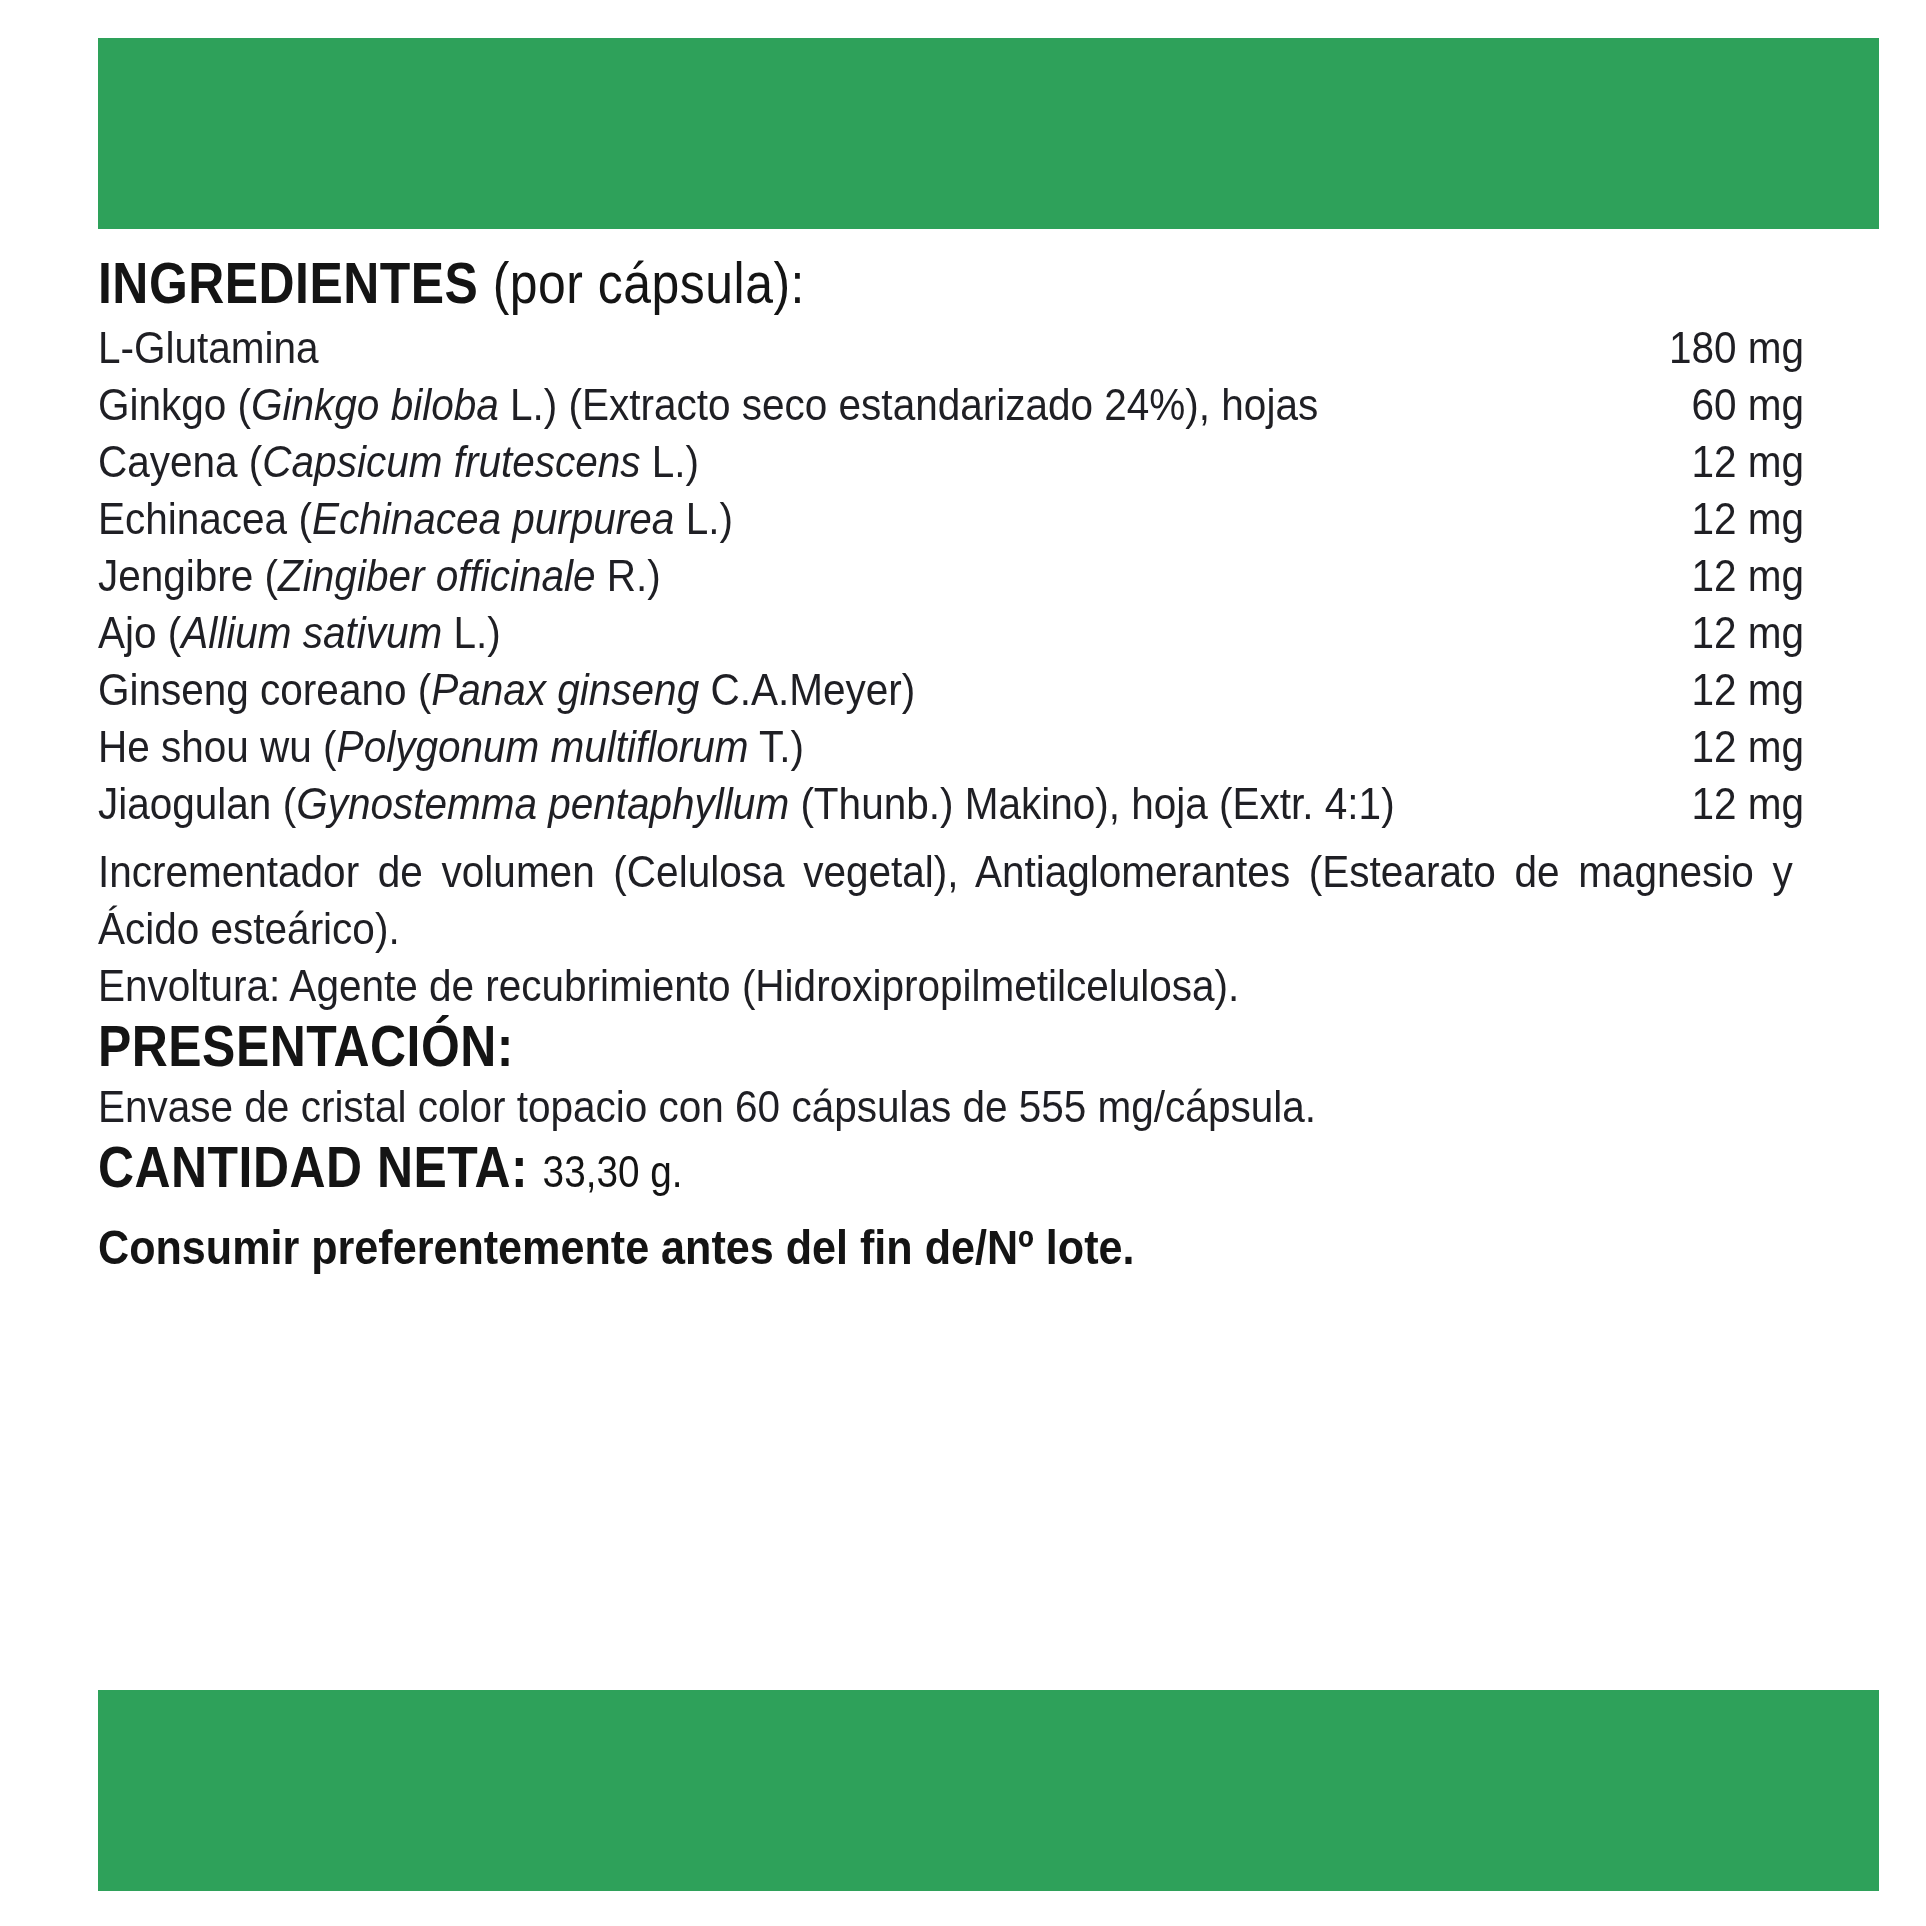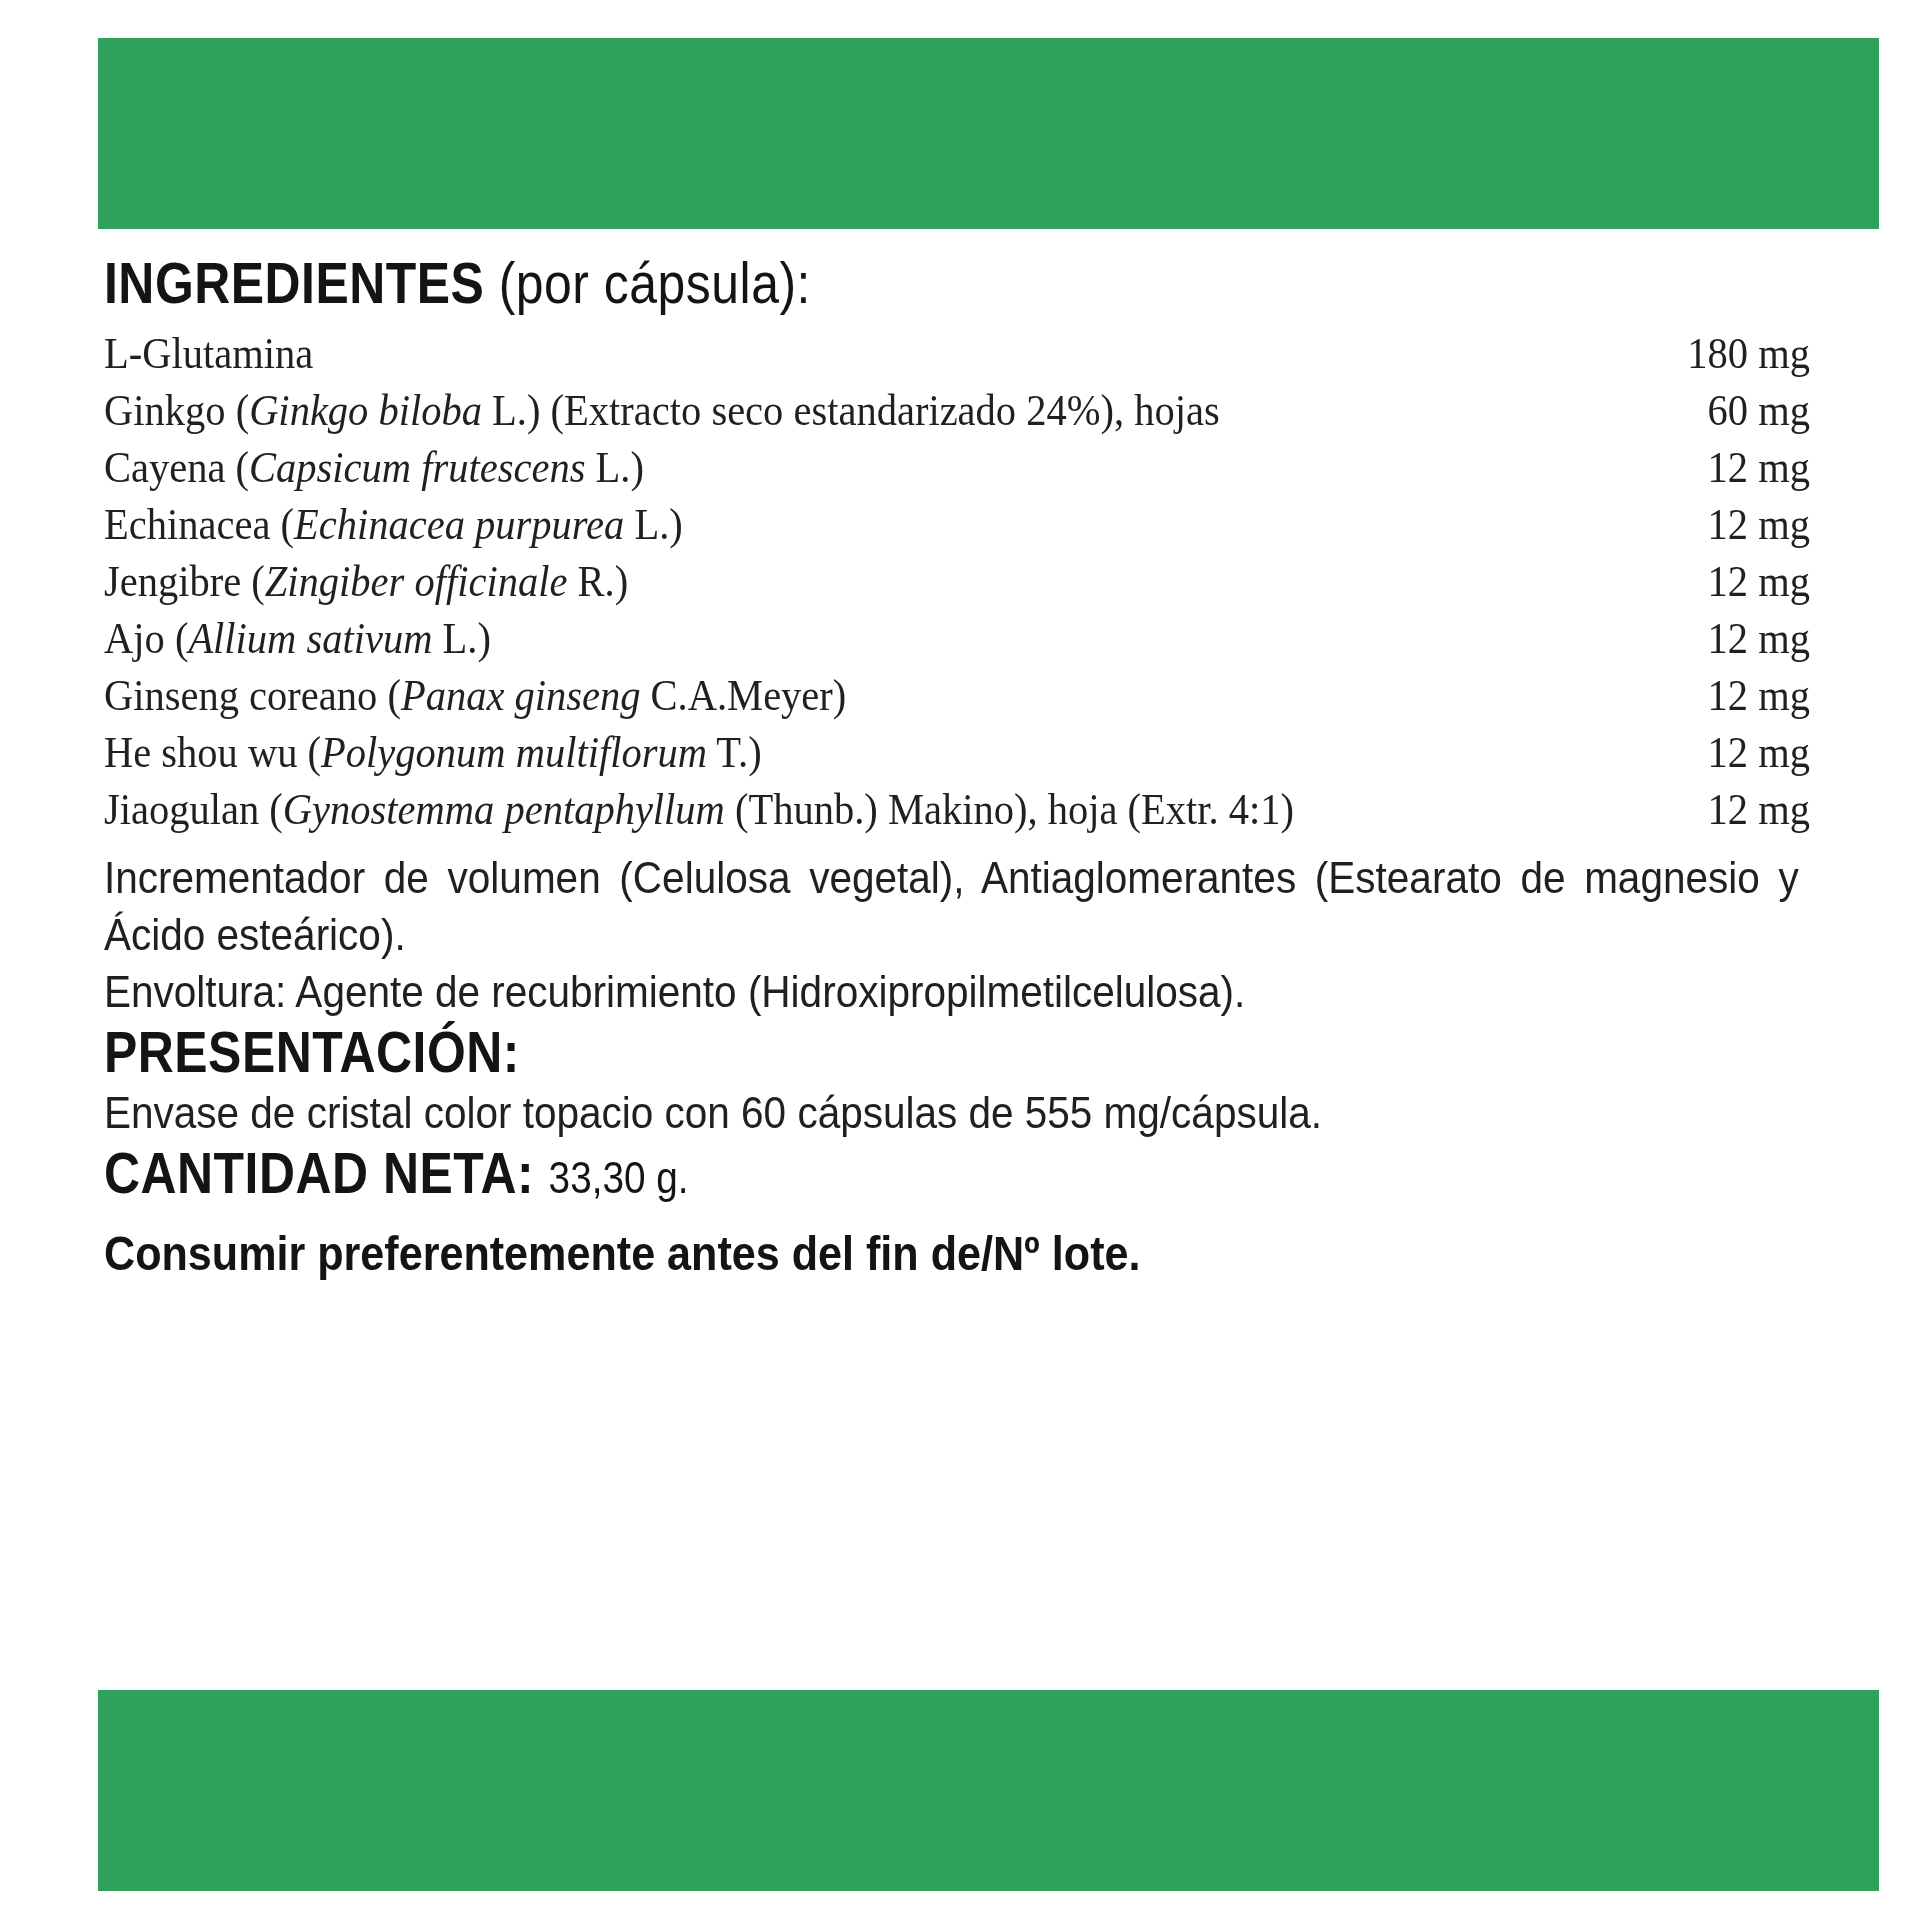--- a/index.html
+++ b/index.html
@@ -1,26 +1,26 @@
 <!DOCTYPE html>
 <html style="font-size:9px"><head>
 <meta charset="utf-8">
 <style>
   html, body { margin: 0; padding: 0; background: #ffffff; }
   body { width: 1926px; height: 1926px; position: relative; overflow: hidden;
          font-family: "Liberation Sans", "DejaVu Sans", sans-serif; color: #1f1f24; }
   .bar { position: absolute; left: 98px; width: 1781px; background: #2ea15a; }
   .bar.top { top: 38px; height: 191px; }
   .bar.bottom { top: 1690px; height: 201px; }
-  .content { position: absolute; left: 104px; top: 251px; width: 1706px; }
+  .content { position: absolute; left: 98px; top: 251px; width: 1706px; }
   .h { font-weight: bold; font-size: 58px; letter-spacing: 0.6px; color: #141414; line-height: 1.1;
        transform: scaleX(0.86); transform-origin: left center; white-space: nowrap; }
   .h .light { font-weight: normal; }
   .h .inline-val { font-weight: normal; font-size: 45px; letter-spacing: 0; }
-  .rows { margin-top: 10px; font-family: Liberation Serif, serif; }
+  .rows { margin-top: 4px; }
   .row { display: flex; justify-content: space-between; align-items: baseline;
          font-size: 45px; line-height: 57px; height: 57px; white-space: nowrap; }
   .row .name { transform: scaleX(0.9); transform-origin: left center; display: inline-block; }
   .row .amt { width: 194px; text-align: right; transform: scaleX(0.9); transform-origin: right center; display: inline-block; }
   .row i { font-style: italic; }
   .para { font-size: 45px; line-height: 57px; text-align: justify; transform: scaleX(0.9); transform-origin: left top;
           width: 1883px; white-space: normal; }
   .p-single { font-size: 45px; line-height: 57px; white-space: nowrap; transform: scaleX(0.9); transform-origin: left center; }
   .sec { }
   .final { font-weight: bold; font-size: 49px; line-height: 63px; white-space: nowrap; color: #141414;

